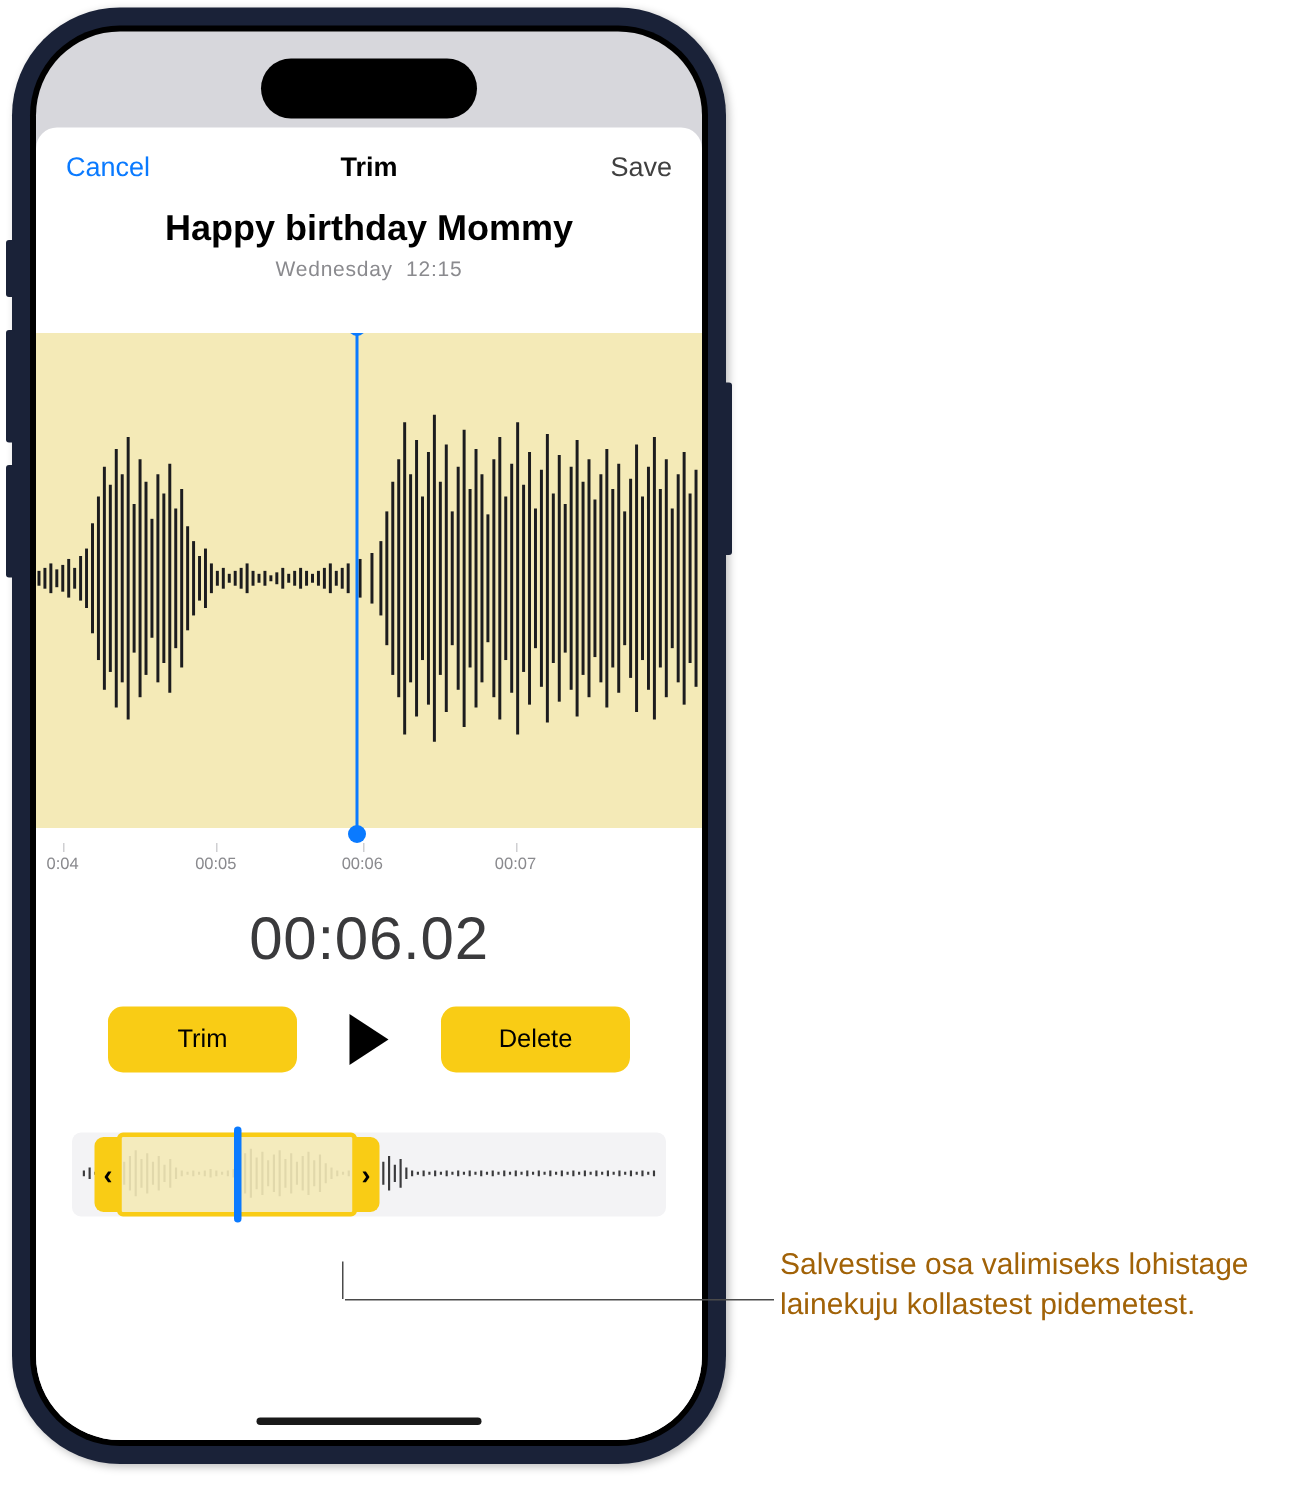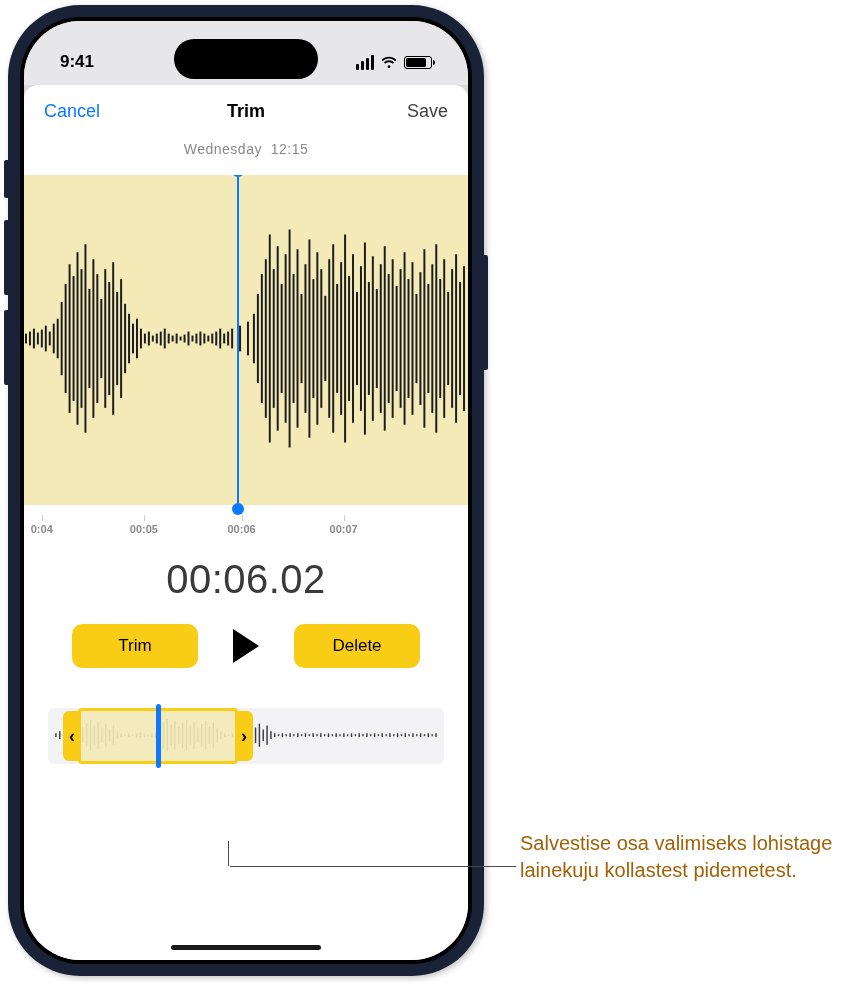--- a/index.html
+++ b/index.html
@@ -110,25 +110,24 @@
     padding: 0 20px;
   }
   .nav-left  { color: #0a7aff; font-size: 18px; }
   .nav-title { font-weight: 700; font-size: 18px; position:absolute; left:50%; transform:translateX(-50%); }
   .nav-right { color: #404040; font-size: 18px; }
 
   .rec-title { text-align:center; font-size: 24px; font-weight:700; margin-top:2px; }
   .rec-sub   { text-align:center; font-size: 14px; color:#8a8a8e; margin-top:4px; letter-spacing:.5px; }
 
   .waveform-zone {
-    margin-top: 18px;
+    margin-top: 35px;
     height: 360px;
     position: relative;
     overflow: hidden;
-    font-weight: bold;
   }
   .wave-selection {
     position:absolute; left:0; top:0; bottom:30px; width:100%;
     background: #f4eab7;
   }
   .wave-svg { position:absolute; left:0; right:0; top:0; bottom:30px; }
   .playhead {
     position:absolute; left:48%; top:-4px; bottom:26px; width:2px; background:#0a7aff;
   }
   .playhead::before, .playhead::after {
@@ -227,46 +226,30 @@
   <div class="side-button mute"></div>
   <div class="side-button vol-up"></div>
   <div class="side-button vol-down"></div>
   <div class="side-button power"></div>
 
   <div class="screen-outer">
     <div class="screen">
 
       <div class="island"></div>
 
-      <div class="status-bar">
-        <span>9:41</span>
-        <div class="status-right">
-          <div class="signal-bars">
-            <span></span>
-              <span></span>
-              <span></span>
-              <span></span>
-          </div>
-          <svg class="wifi" viewBox="0 0 24 24">
-            <path d="M12 20c1 0 1.8-.8 1.8-1.8S13 16.4 12 16.4s-1.8.8-1.8 1.8S11 20 12 20zm-5-5.8c1.3-1.3 3-2 5-2s3.7.7 5 2l1.7-1.7C16.9 10.7 14.6 9.8 12 9.8s-4.9.9-6.7 2.7L7 14.2zM2.1 9.3l1.7 1.7C6.2 8.6 9 7.3 12 7.3s5.8 1.3 8.2 3.7l1.7-1.7C19 6.4 15.7 5 12 5S5 6.4 2.1 9.3z" fill="#000"></path>
-          </svg>
-          <div class="battery">
-            <div class="battery-fill"></div>
-          </div>
-        </div>
-      </div>
 
       <div class="sheet">
 
         <div class="nav">
           <span class="nav-left">Cancel</span>
           <span class="nav-title">Trim</span>
           <span class="nav-right">Save</span>
         </div>
 
+        <div class="rec-title">Happy birthday Mommy</div>
         <div class="rec-sub">
           <span>Wednesday</span>&nbsp;&nbsp;<span>12:15</span>
         </div>
 
         <div class="waveform-zone">
           <div class="wave-selection"></div>
           <svg class="wave-svg" viewBox="0 0 448 330" preserveAspectRatio="none">
             <g stroke="#1c1c1e" stroke-width="2">
               <line x1="2" y1="160" x2="2" y2="170"></line>
                 <line x1="6" y1="158" x2="6" y2="172"></line>

